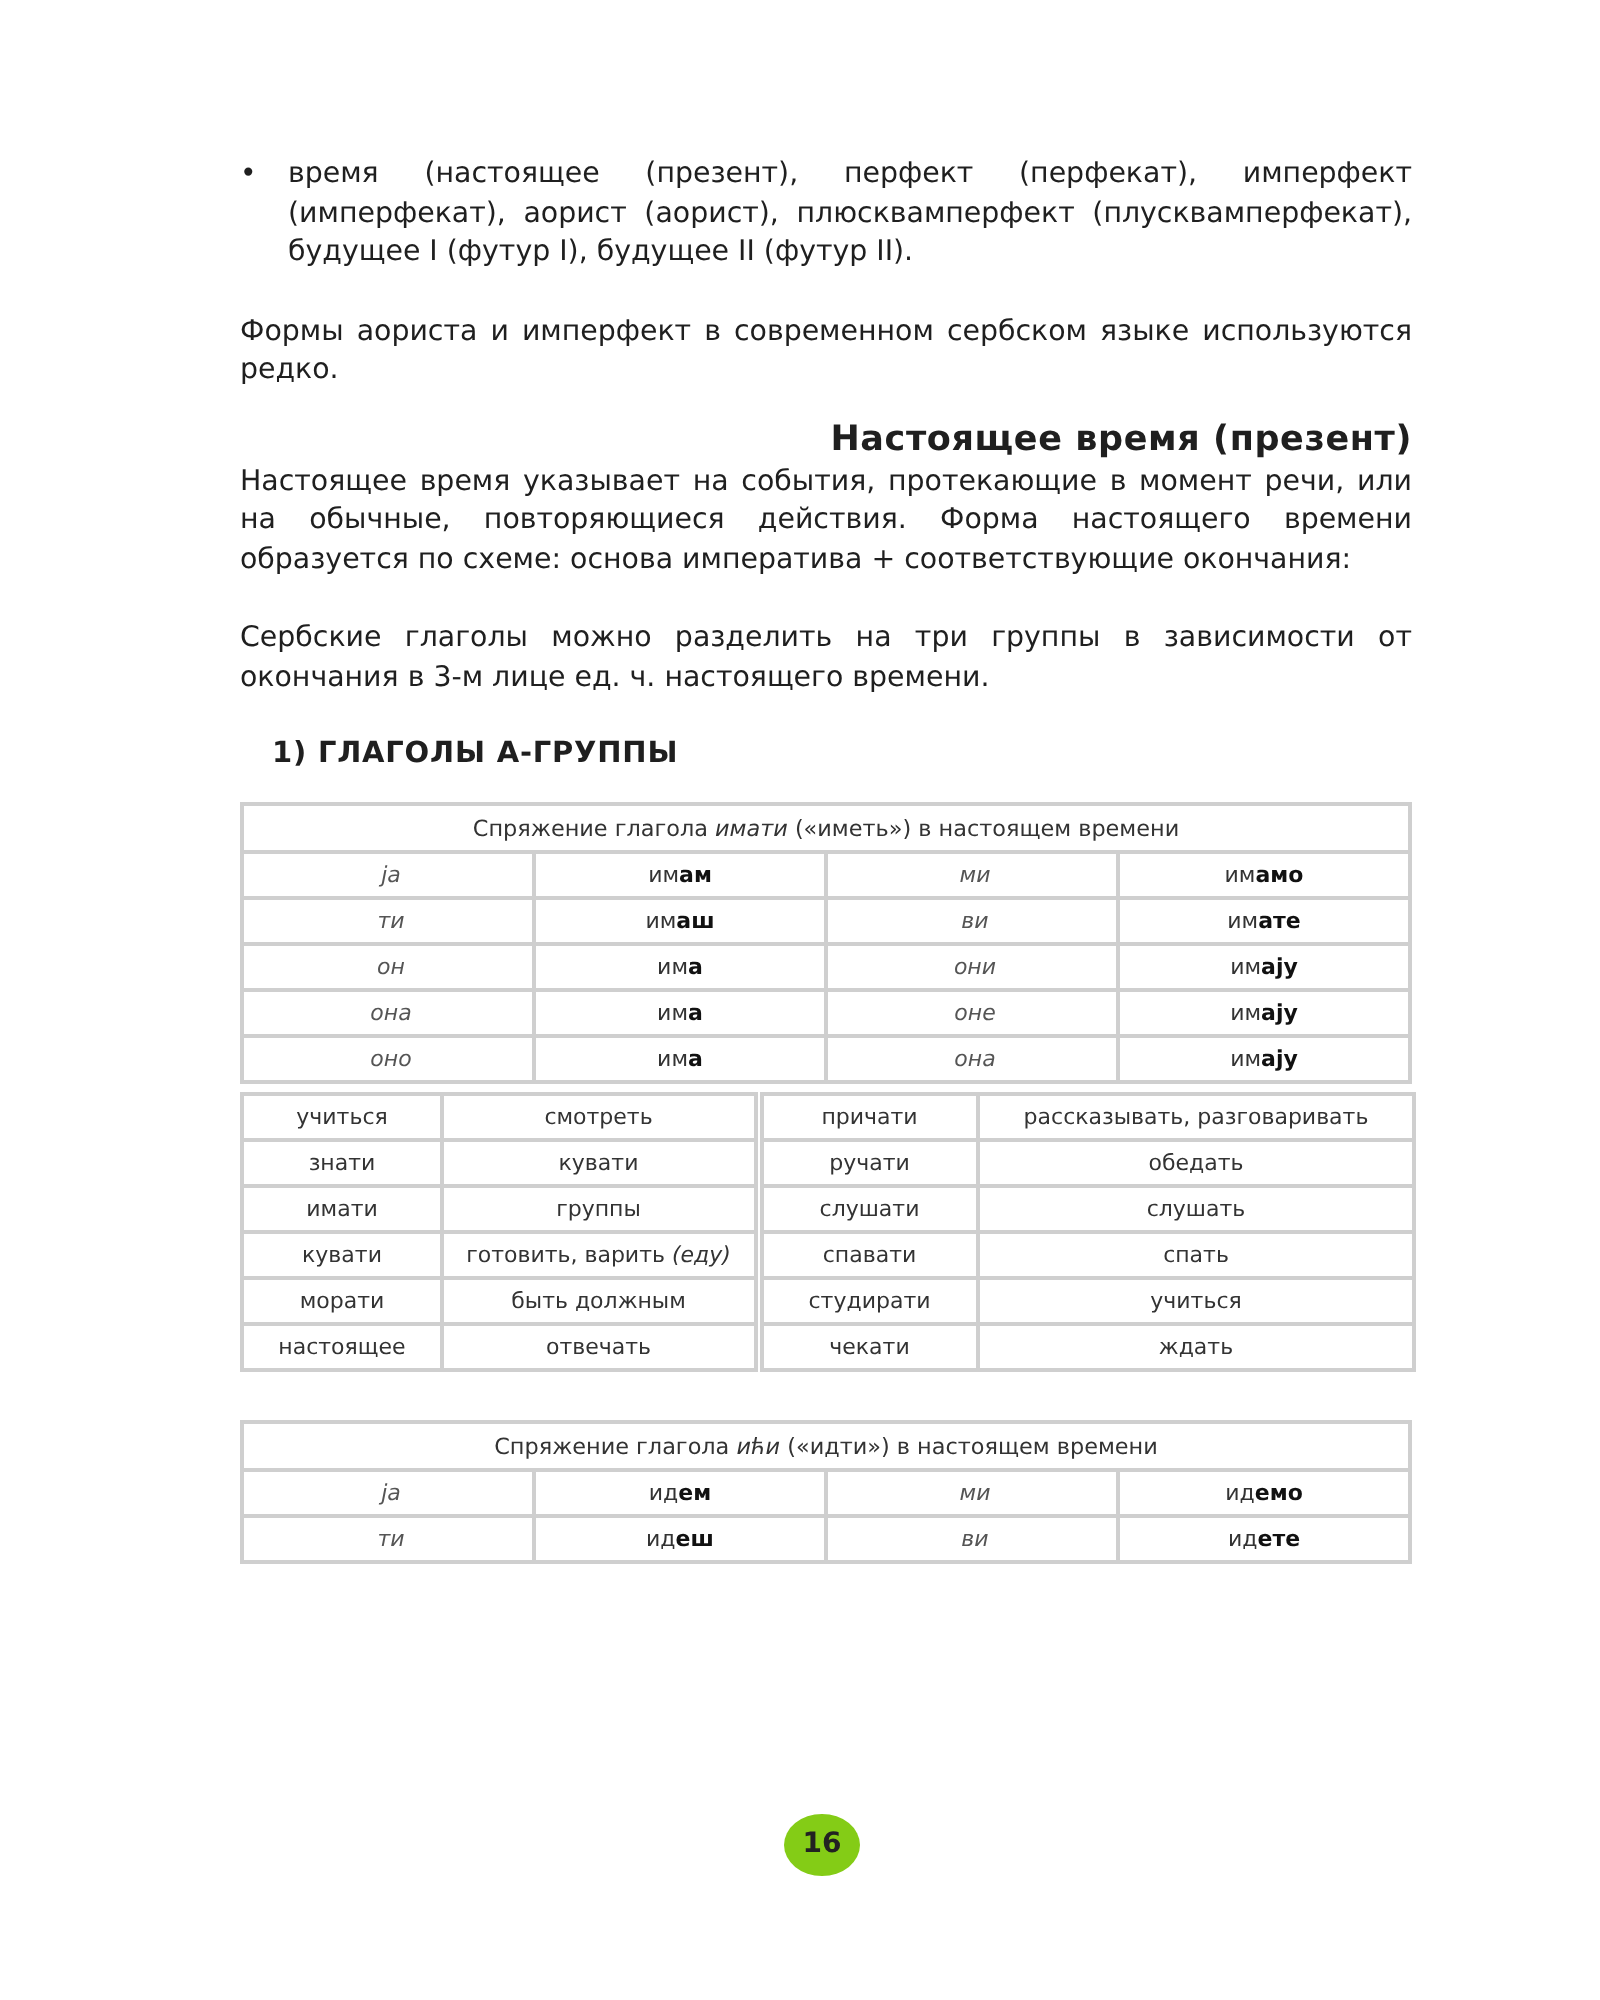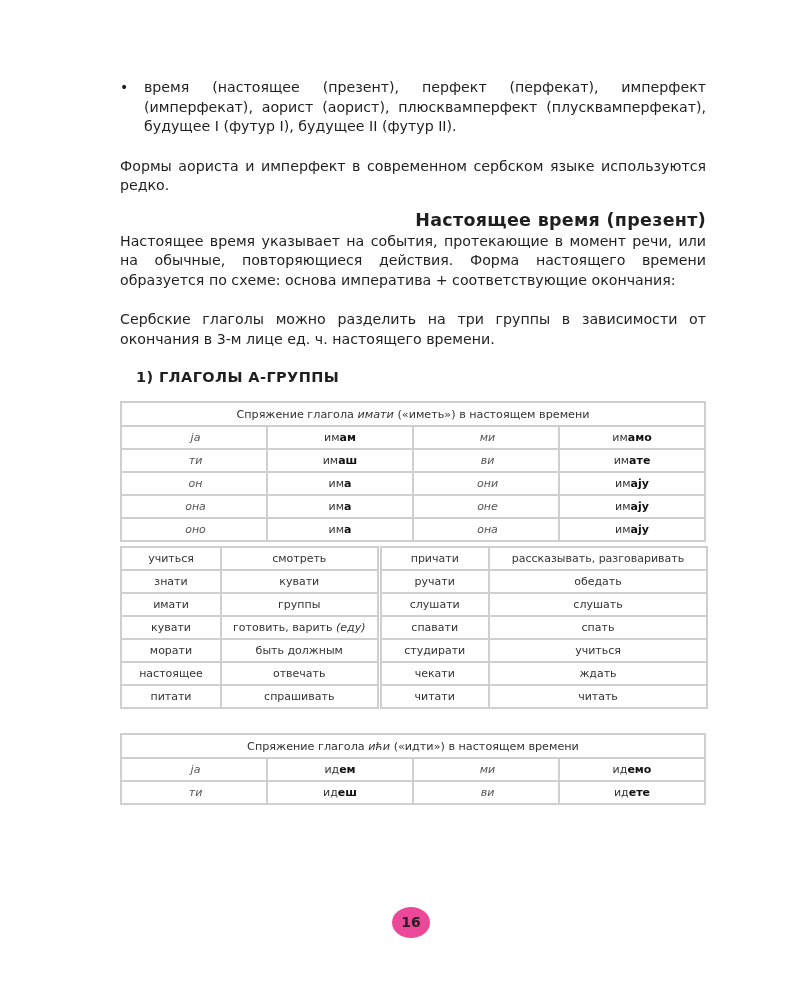--- a/index.html
+++ b/index.html
@@ -12,21 +12,21 @@
     .gap { height: 20px; }
     h2.section { font-size: 17.5px; font-weight: bold; text-align: right; margin: 14px 0 2px 0; letter-spacing: 0.3px; }
     h3.group { font-size: 14.5px; font-weight: bold; margin: 16px; letter-spacing: 0.4px; }
     table { border-collapse: collapse; width: 586px; table-layout: fixed; text-align: center; }
     td { border: 2px solid #cfcfcf; font-size: 11px; padding: 0 9px; height: 21px; color: #333; white-space: nowrap; overflow: hidden; }
     td.cap { font-size: 11.2px; height: 22px; }
     td.pron { font-style: italic; color: #555; padding-left: 12px; }
     td .b { font-weight: bold; color: #111; }
     td.split { border-left: 5px double #cfcfcf; }
     .pagenum { position: absolute; left: 392px; top: 907px; width: 38px; height: 31px; border-radius: 50%;
-      background: #ec4899; color: #222; font-size: 14px; font-weight: bold; text-align: center; line-height: 31px; }
+      background: #84cc16; color: #222; font-size: 14px; font-weight: bold; text-align: center; line-height: 31px; }
   </style>
 </head>
 <body>
 
 <div class="page">
   <p class="para bullet">
     <span class="dot">•</span>
     <span>время (настоящее (презент), перфект (перфекат), имперфект (имперфекат), аорист (аорист), плюсквамперфект (плусквамперфекат), будущее I (футур I), будущее II (футур II).</span>
   </p>
   <div class="gap"></div>
@@ -117,26 +117,20 @@
           <td><span>быть должным</span><i></i></td>
           <td class="split">студирати</td>
           <td>учиться</td>
         </tr>
         <tr>
           <td>настоящее</td>
           <td><span>отвечать</span><i></i></td>
           <td class="split">чекати</td>
           <td>ждать</td>
         </tr>
-        <tr>
-          <td>питати</td>
-          <td><span>спрашивать</span><i></i></td>
-          <td class="split">читати</td>
-          <td>читать</td>
-        </tr>
       </tbody>
   </table>
 
   <table style="margin-top:24px;">
     <tbody>
         <tr>
           <td colspan="4" class="cap"><span>Спряжение глагола </span><i>ићи</i><span> («идти») в настоящем времени</span></td>
         </tr>
     </tbody>
       <tbody id="e-rows">

